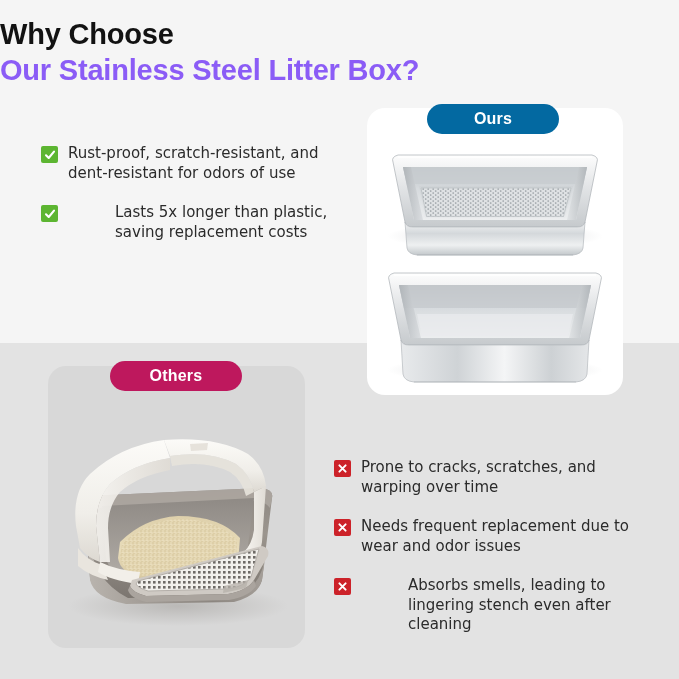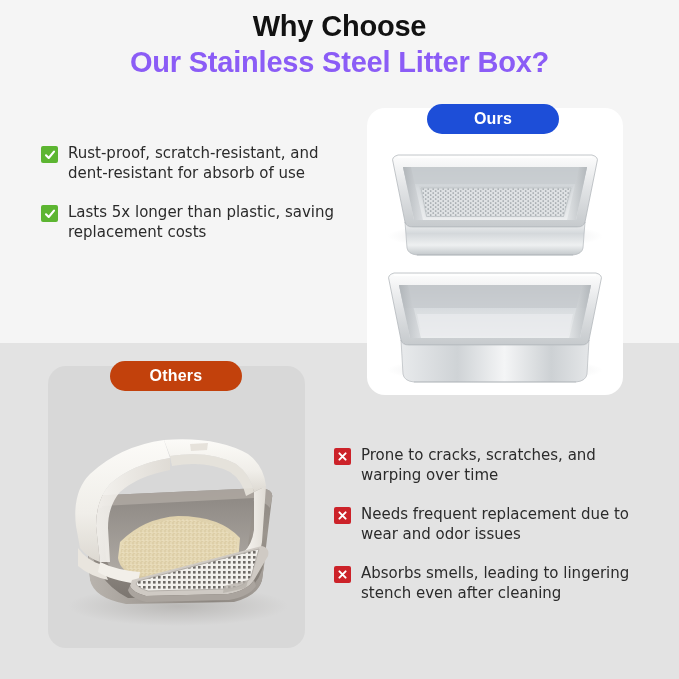--- a/index.html
+++ b/index.html
@@ -26,23 +26,23 @@
   .panel-bottom {
     position: absolute;
     left: 0; top: 343px;
     width: 679px; height: 336px;
     background: #e3e3e3;
   }
 
   
   .heading {
     position: absolute;
-    left: 0; top: 8px;
+    left: 0; top: 16px;
     width: 679px;
-    text-align: center;
+    text-align: left;
     z-index: 6;
   }
   .heading-line1 {
     font-size: 29px;
     font-weight: bold;
     color: #121212;
     letter-spacing: -0.2px;
     line-height: 36px;
   }
   .heading-line2 {
@@ -62,26 +62,26 @@
     border-radius: 20px;
     color: #ffffff;
     font-size: 16px;
     font-weight: bold;
     z-index: 8;
     letter-spacing: 0.2px;
   }
   .badge-ours {
     left: 427px; top: 104px;
     width: 132px; height: 30px;
-    background: #1d4ed8;
+    background: #0369a1;
   }
   .badge-others {
     left: 110px; top: 361px;
     width: 132px; height: 30px;
-    background: #c2410c;
+    background: #be185d;
   }
 
   
   .card-ours {
     position: absolute;
     left: 367px; top: 108px;
     width: 256px; height: 287px;
     background: #ffffff;
     border-radius: 18px;
     z-index: 4;
@@ -98,28 +98,28 @@
     z-index: 4;
     overflow: hidden;
   }
 
   
   .bullets {
     position: absolute;
     z-index: 6;
   }
   .bullets-pros { left: 41px; top: 144px; width: 300px; }
-  .bullets-cons { left: 334px; top: 446px; width: 310px; }
+  .bullets-cons { left: 334px; top: 458px; width: 310px; }
 
   .bullet {
     display: flex;
     align-items: flex-start;
     margin-bottom: 20px;
   }
-  .bullet:last-child { margin-bottom: 0; }
+  .bullet:last-child { margin-bottom: 0; gap: 47px; }
 
   .bullet-icon {
     flex: 0 0 auto;
     width: 17px; height: 17px;
     margin-top: 2px;
     margin-right: 10px;
     border-radius: 2px;
     display: flex;
     align-items: center;
     justify-content: center;
@@ -339,21 +339,21 @@
 </div>
 
 <div class="bullets bullets-pros">
 
   <div class="bullet">
     <span class="bullet-icon icon-check">
       <svg width="12" height="12" viewBox="0 0 12 12">
         <path d="M2 6.3 L4.7 9 L10 2.6" fill="none" stroke="#ffffff" stroke-width="2.1" stroke-linecap="round" stroke-linejoin="round"></path>
       </svg>
     </span>
-    <span class="bullet-text">Rust-proof, scratch-resistant, and dent-resistant for absorb of use</span>
+    <span class="bullet-text">Rust-proof, scratch-resistant, and dent-resistant for odors of use</span>
   </div>
 
 
   <div class="bullet">
     <span class="bullet-icon icon-check">
       <svg width="12" height="12" viewBox="0 0 12 12">
         <path d="M2 6.3 L4.7 9 L10 2.6" fill="none" stroke="#ffffff" stroke-width="2.1" stroke-linecap="round" stroke-linejoin="round"></path>
       </svg>
     </span>
     <span class="bullet-text">Lasts 5x longer than plastic, saving replacement costs</span>

